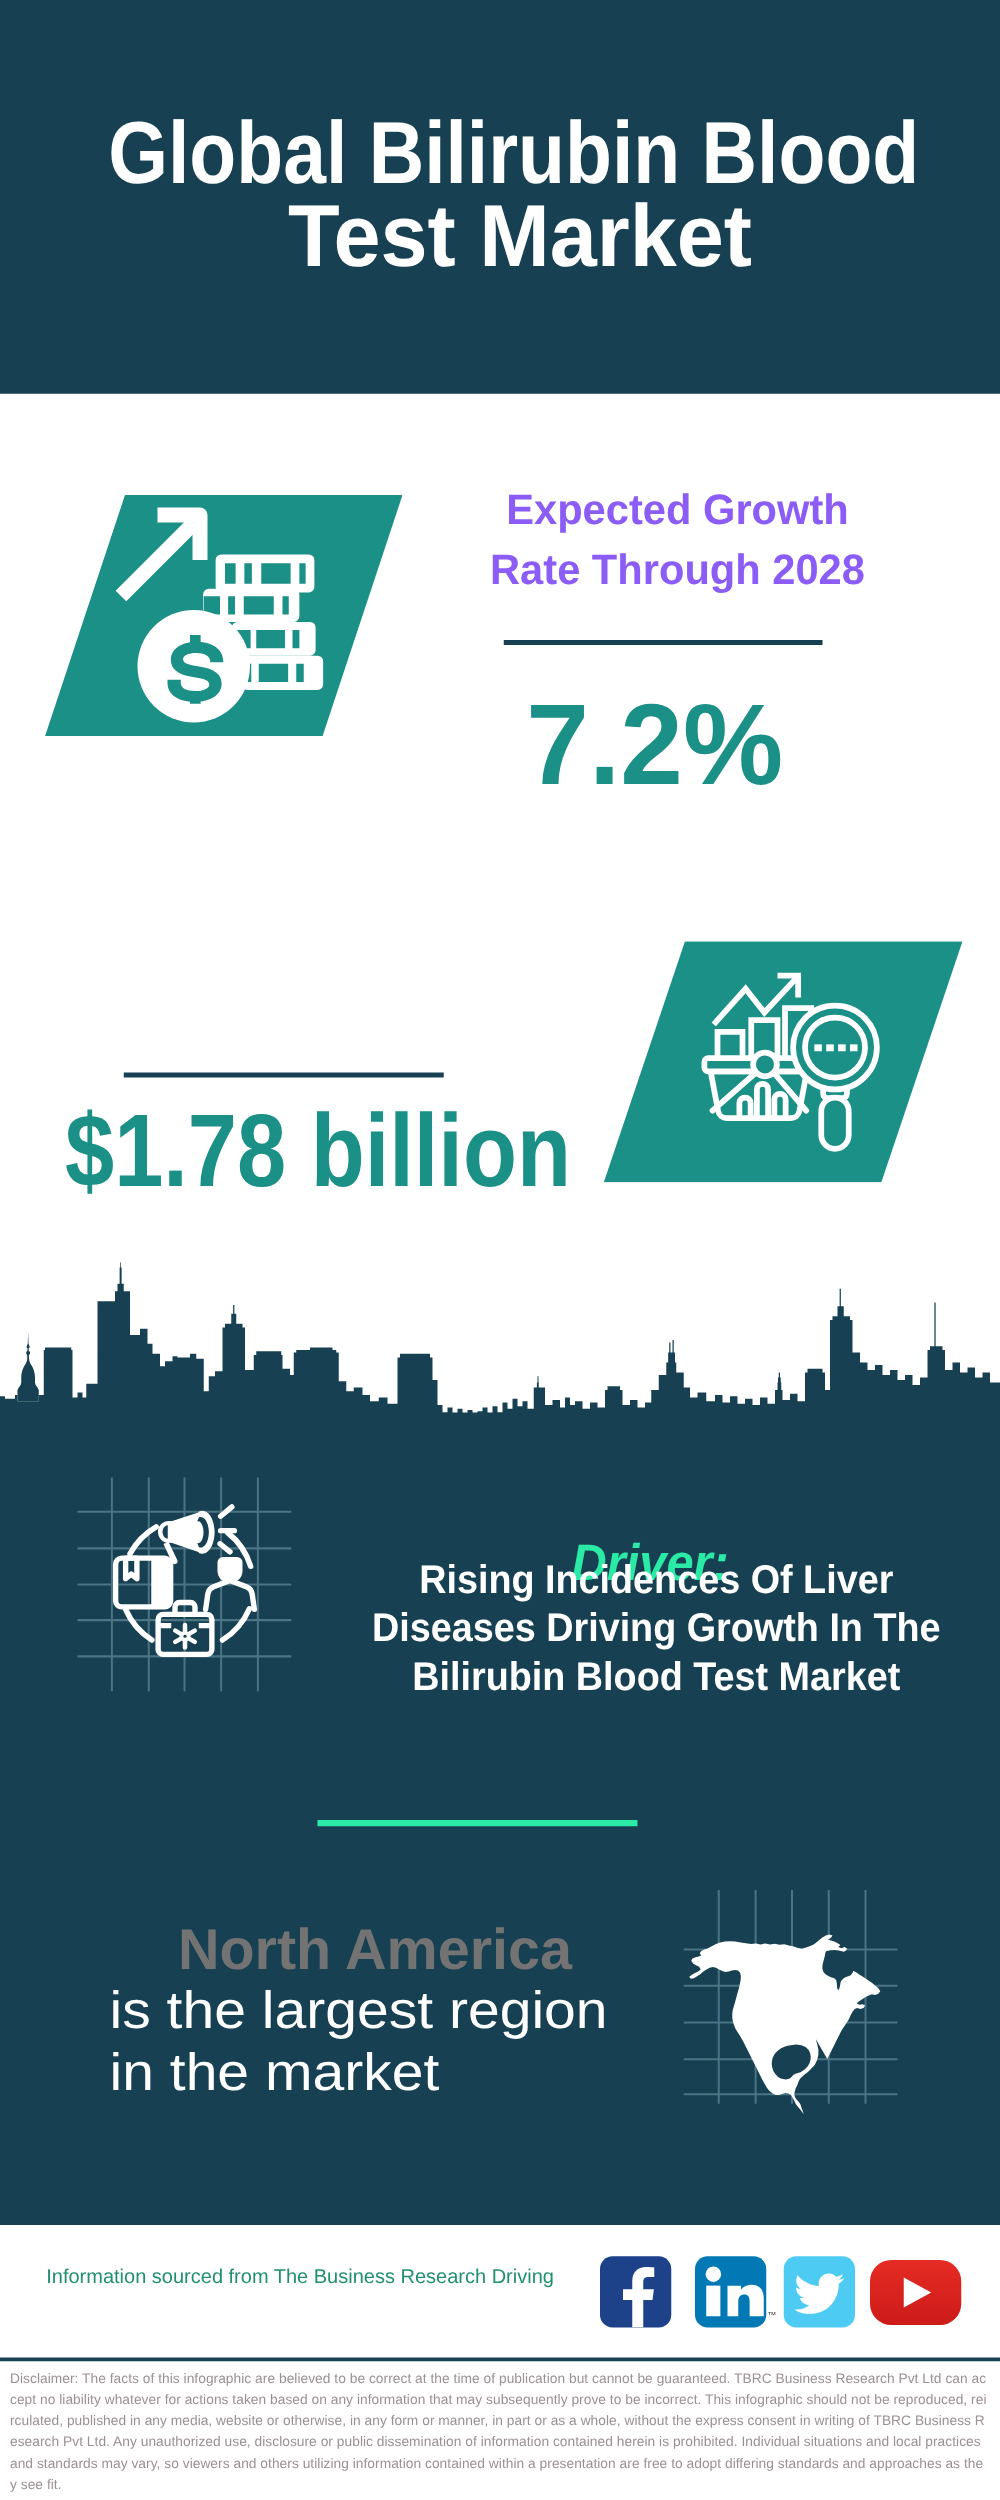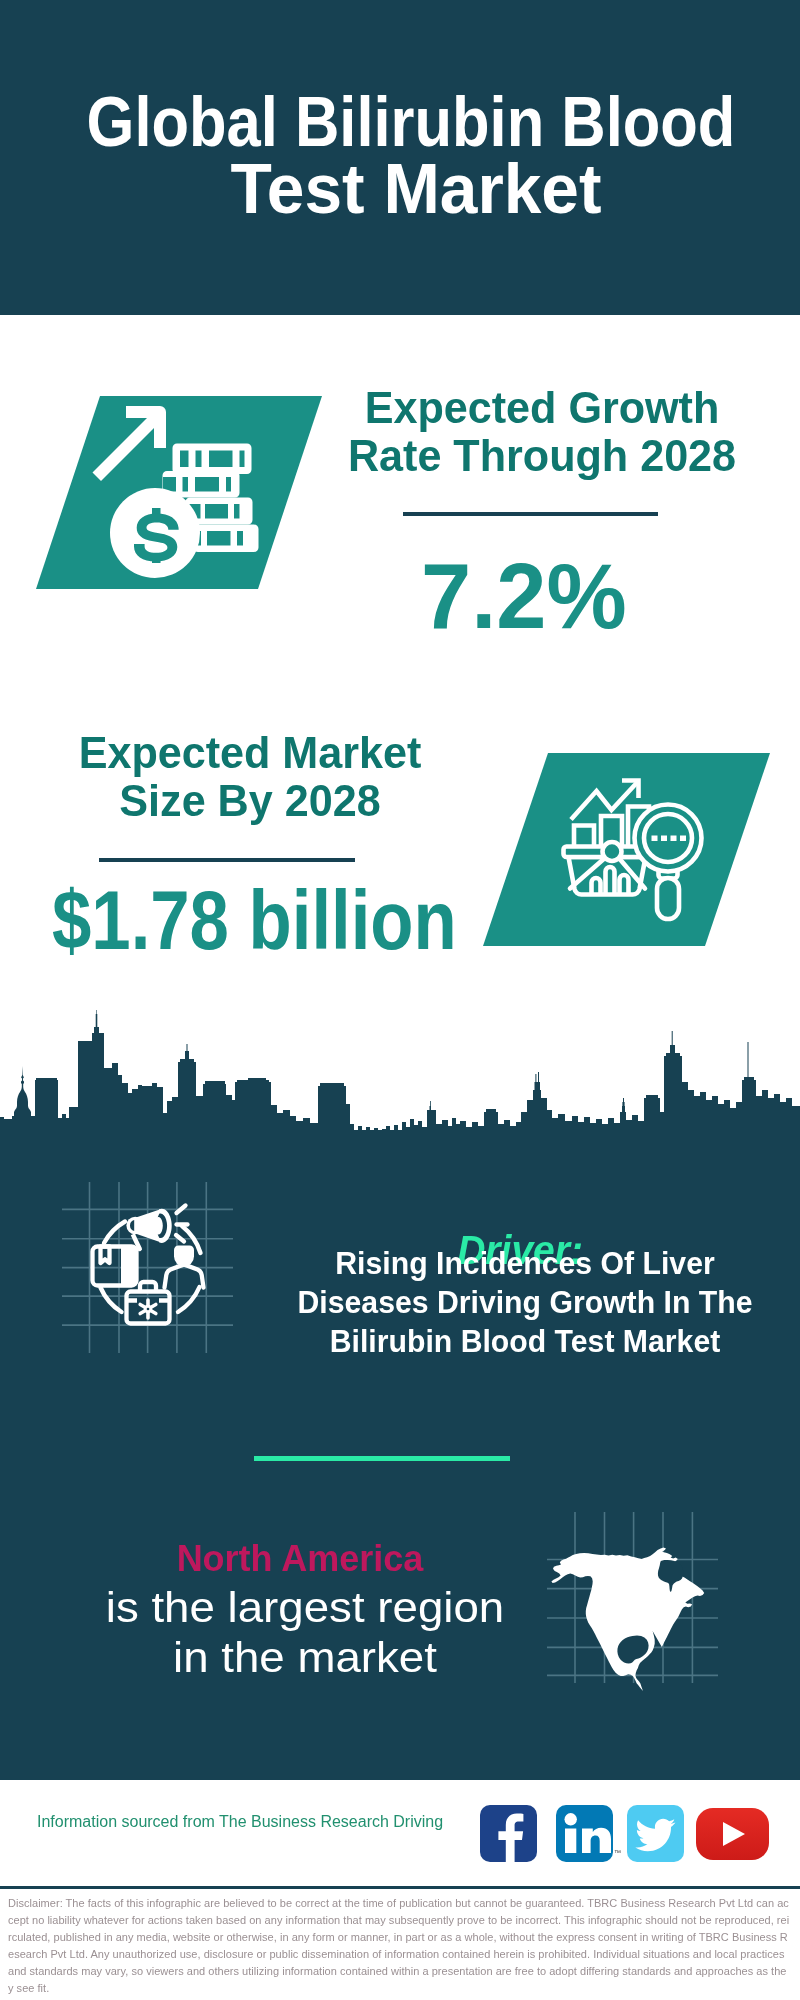--- a/index.html
+++ b/index.html
@@ -13,21 +13,21 @@
   .ht1{transform:translateX(11px) scaleX(0.872);}
   .ht2{transform:translateX(16px) scaleX(0.96);}
 
   .para{position:absolute;background:#1a9086;}
   .para1{left:36px;top:396px;width:286px;height:193px;
      clip-path:polygon(64px 0, 286px 0, 222px 193px, 0 193px);}
   .para2{left:483px;top:753px;width:287px;height:193px;
      clip-path:polygon(65px 0, 287px 0, 222px 193px, 0 193px);}
   .para-ico{position:absolute;}
 
-  .stat-label{position:absolute;color:#0f766e;font-weight:bold;font-size:44px;line-height:48px;text-align:center;}
+  .stat-label{position:absolute;color:#8b5cf6;font-weight:bold;font-size:34px;line-height:48px;text-align:center;}
   .stat-label span{display:block;transform:scaleX(0.98);}
   .stat-rule{position:absolute;height:4px;background:#174152;}
   .stat-value{position:absolute;color:#1a9086;font-weight:bold;text-align:center;white-space:nowrap;}
 
   .s1-label{left:342px;top:384px;width:400px;}
   .s1-rule{left:403px;top:512px;width:255px;}
   .s1-value{left:324px;top:550px;width:400px;font-size:92px;line-height:92px;}
   .s1-value span{display:inline-block;transform:scaleX(0.98);}
 
   .s2-label{left:50px;top:729px;width:400px;}
@@ -40,22 +40,22 @@
 
   .drv-title{position:absolute;left:320px;top:1230px;width:400px;text-align:center;
      color:#2aeaa6;font-weight:bold;font-size:41px;line-height:41px;font-style:italic;}
   .drv-title span{display:inline-block;transform:scaleX(0.952);}
   .drv-body{position:absolute;left:275px;top:1244px;width:500px;text-align:center;
      color:#ffffff;font-weight:bold;font-size:32px;line-height:39px;}
   .drv-body span{display:block;transform:scaleX(0.944);}
   .green-rule{position:absolute;left:254px;top:1456px;width:256px;height:5px;background:#2aeaa6;}
 
   .na-title{position:absolute;left:100px;top:1538px;width:400px;text-align:center;
-     color:#be185d;font-weight:bold;font-size:36px;line-height:42px;}
-  .na-body{position:absolute;left:105px;top:1583px;width:400px;text-align:center;
+     color:#737373;font-weight:bold;font-size:46px;line-height:42px;}
+  .na-body{position:absolute;left:105px;top:1583px;width:400px;
      color:#ffffff;font-weight:normal;font-size:42px;line-height:50px;}
   .na-body span{display:block;transform:scaleX(1.087);}
 
   .foot-text{position:absolute;left:37px;top:1810px;color:#21906f;font-size:16px;line-height:24px;}
   .foot-icons{position:absolute;left:480px;top:1805px;height:58px;}
   .sico{position:absolute;top:0;width:57px;height:57px;border-radius:10px;}
   .hr-foot{position:absolute;left:0;top:1886px;width:800px;height:3px;background:#174152;}
   .disclaimer{position:absolute;left:8px;top:1895px;width:784px;color:#9b9093;font-size:11px;line-height:16.9px;word-break:break-all;letter-spacing:0.03px;}
 </style>
 </head>
@@ -148,24 +148,20 @@
     <circle cx="668" cy="838" r="24"></circle>
   </g>
   <g fill="#ffffff">
     <rect x="651.5" y="835.5" width="6" height="5.5"></rect>
     <rect x="661" y="835.5" width="6" height="5.5"></rect>
     <rect x="670.5" y="835.5" width="6" height="5.5"></rect>
     <rect x="680" y="835.5" width="6" height="5.5"></rect>
   </g>
 </svg>
 
-  <div class="stat-label s2-label">
-    <span>Expected Market</span>
-    <span>Size By 2028</span>
-  </div>
   <div class="stat-rule s2-rule"></div>
   <div class="stat-value s2-value"><span>$1.78 billion</span></div>
 
   <div class="darkband"></div>
   <svg class="skyline" viewBox="0 0 800 1150" width="800" height="1150" preserveAspectRatio="none">
     <path fill="#174152" d="M0,1142 L0,1117.0 L4.0,1117.0 L4.0,1119.0 L12.0,1119.0 L12.0,1116.0 L14.0,1116.0 L14.0,1121.0 L31.0,1121.0 L31.0,1116.0 L35.0,1116.0 L35.0,1080.0 L36.0,1080.0 L36.0,1078.0 L57.0,1078.0 L57.0,1080.0 L58.0,1080.0 L58.0,1118.0 L62.0,1118.0 L62.0,1114.0 L66.0,1114.0 L66.0,1118.0 L69.0,1118.0 L69.0,1107.0 L78.0,1107.0 L78.0,1041.0 L92.0,1041.0 L92.0,1033.0 L94.0,1033.0 L94.0,1027.0 L95.7,1027.0 L95.7,1014.0 L96.2,1014.0 L96.2,1010.0 L96.8,1010.0 L96.8,1014.0 L97.3,1014.0 L97.3,1027.0 L99.0,1027.0 L99.0,1033.0 L104.0,1033.0 L104.0,1068.0 L112.0,1068.0 L112.0,1063.0 L118.0,1063.0 L118.0,1075.0 L122.0,1075.0 L122.0,1083.0 L128.0,1083.0 L128.0,1093.0 L132.0,1093.0 L132.0,1089.0 L138.0,1089.0 L138.0,1085.0 L142.0,1085.0 L142.0,1086.0 L152.0,1086.0 L152.0,1083.0 L157.0,1083.0 L157.0,1087.0 L163.0,1087.0 L163.0,1113.0 L167.0,1113.0 L167.0,1101.0 L172.0,1101.0 L172.0,1097.0 L178.0,1097.0 L178.0,1062.0 L180.0,1062.0 L180.0,1059.0 L185.0,1059.0 L185.0,1051.0 L186.5,1051.0 L186.5,1044.0 L187.5,1044.0 L187.5,1051.0 L189.0,1051.0 L189.0,1059.0 L194.0,1059.0 L194.0,1062.0 L196.0,1062.0 L196.0,1096.0 L203.0,1096.0 L203.0,1084.0 L205.0,1084.0 L205.0,1081.0 L225.0,1081.0 L225.0,1084.0 L226.0,1084.0 L226.0,1095.0 L232.0,1095.0 L232.0,1100.0 L235.0,1100.0 L235.0,1082.0 L237.0,1082.0 L237.0,1080.0 L248.0,1080.0 L248.0,1078.0 L266.0,1078.0 L266.0,1080.0 L269.0,1080.0 L269.0,1082.0 L271.0,1082.0 L271.0,1105.0 L277.0,1105.0 L277.0,1113.0 L283.0,1113.0 L283.0,1110.0 L290.0,1110.0 L290.0,1116.0 L296.0,1116.0 L296.0,1121.0 L303.0,1121.0 L303.0,1118.0 L310.0,1118.0 L310.0,1123.0 L318.0,1123.0 L318.0,1086.0 L320.0,1086.0 L320.0,1083.0 L344.0,1083.0 L344.0,1086.0 L346.0,1086.0 L346.0,1104.0 L350.0,1104.0 L350.0,1124.0 L354.0,1124.0 L354.0,1130.0 L358.0,1130.0 L358.0,1126.0 L362.0,1126.0 L362.0,1131.0 L366.0,1131.0 L366.0,1127.0 L370.0,1127.0 L370.0,1133.0 L374.0,1133.0 L374.0,1128.0 L378.0,1128.0 L378.0,1134.0 L382.0,1134.0 L382.0,1129.0 L386.0,1129.0 L386.0,1126.0 L390.0,1126.0 L390.0,1131.0 L394.0,1131.0 L394.0,1125.0 L398.0,1125.0 L398.0,1130.0 L402.0,1130.0 L402.0,1122.0 L406.0,1122.0 L406.0,1127.0 L410.0,1127.0 L410.0,1119.0 L414.0,1119.0 L414.0,1125.0 L418.0,1125.0 L418.0,1121.0 L422.0,1121.0 L422.0,1127.0 L427.0,1127.0 L427.0,1110.0 L429.5,1110.0 L429.5,1106.0 L430.0,1106.0 L430.0,1101.0 L430.8,1101.0 L430.8,1106.0 L431.0,1106.0 L431.0,1110.0 L436.0,1110.0 L436.0,1124.0 L442.0,1124.0 L442.0,1120.0 L448.0,1120.0 L448.0,1126.0 L452.0,1126.0 L452.0,1118.0 L456.0,1118.0 L456.0,1124.0 L460.0,1124.0 L460.0,1121.0 L466.0,1121.0 L466.0,1127.0 L472.0,1127.0 L472.0,1122.0 L478.0,1122.0 L478.0,1126.0 L484.0,1126.0 L484.0,1112.0 L486.0,1112.0 L486.0,1109.0 L496.0,1109.0 L496.0,1112.0 L498.0,1112.0 L498.0,1124.0 L504.0,1124.0 L504.0,1120.0 L510.0,1120.0 L510.0,1126.0 L516.0,1126.0 L516.0,1122.0 L521.0,1122.0 L521.0,1112.0 L527.0,1112.0 L527.0,1100.0 L533.0,1100.0 L533.0,1090.0 L534.5,1090.0 L534.5,1082.0 L535.4,1082.0 L535.4,1074.0 L536.4,1074.0 L536.4,1082.0 L538.0,1082.0 L538.0,1072.0 L539.0,1072.0 L539.0,1082.0 L540.0,1082.0 L540.0,1090.0 L541.0,1090.0 L541.0,1098.0 L547.0,1098.0 L547.0,1110.0 L552.0,1110.0 L552.0,1118.0 L558.0,1118.0 L558.0,1114.0 L565.0,1114.0 L565.0,1121.0 L572.0,1121.0 L572.0,1116.0 L578.0,1116.0 L578.0,1122.0 L584.0,1122.0 L584.0,1117.0 L590.0,1117.0 L590.0,1123.0 L596.0,1123.0 L596.0,1119.0 L602.0,1119.0 L602.0,1124.0 L608.0,1124.0 L608.0,1118.0 L614.0,1118.0 L614.0,1123.0 L620.0,1123.0 L620.0,1112.0 L622.0,1112.0 L622.0,1106.0 L622.4,1106.0 L622.4,1102.0 L623.0,1102.0 L623.0,1098.0 L624.0,1098.0 L624.0,1102.0 L624.6,1102.0 L624.6,1106.0 L625.0,1106.0 L625.0,1112.0 L626.0,1112.0 L626.0,1120.0 L632.0,1120.0 L632.0,1115.0 L638.0,1115.0 L638.0,1121.0 L644.0,1121.0 L644.0,1098.0 L646.0,1098.0 L646.0,1095.0 L658.0,1095.0 L658.0,1098.0 L660.0,1098.0 L660.0,1112.0 L664.0,1112.0 L664.0,1056.0 L666.0,1056.0 L666.0,1053.0 L670.0,1053.0 L670.0,1045.0 L671.7,1045.0 L671.7,1031.0 L672.7,1031.0 L672.7,1045.0 L675.0,1045.0 L675.0,1053.0 L680.0,1053.0 L680.0,1056.0 L682.0,1056.0 L682.0,1082.0 L688.0,1082.0 L688.0,1090.0 L694.0,1090.0 L694.0,1096.0 L700.0,1096.0 L700.0,1092.0 L706.0,1092.0 L706.0,1100.0 L712.0,1100.0 L712.0,1096.0 L718.0,1096.0 L718.0,1104.0 L724.0,1104.0 L724.0,1100.0 L730.0,1100.0 L730.0,1108.0 L736.0,1108.0 L736.0,1102.0 L742.0,1102.0 L742.0,1080.0 L744.0,1080.0 L744.0,1077.0 L747.5,1077.0 L747.5,1042.0 L748.5,1042.0 L748.5,1077.0 L754.0,1077.0 L754.0,1080.0 L756.0,1080.0 L756.0,1096.0 L762.0,1096.0 L762.0,1090.0 L768.0,1090.0 L768.0,1098.0 L774.0,1098.0 L774.0,1094.0 L780.0,1094.0 L780.0,1102.0 L786.0,1102.0 L786.0,1098.0 L792.0,1098.0 L792.0,1106.0 L800.0,1106.0 L800,1142 Z"></path>
     <path fill="#174152" d="M14,1121 L14,1112 L15,1110 L16.5,1108 L17,1106 L17,1102 C17,1098 18.5,1094 20,1092 C21,1090.5 21.6,1089 21.8,1087 L21.8,1084 L21.0,1083 L21.0,1081.5 L22.0,1080.5 L22.0,1078.5 L21.1,1077.5 L22.2,1075.0 L22.35,1070.0 L22.5,1066 L22.65,1070.0 L22.8,1075.0 L23.9,1077.5 L23.0,1078.5 L23.0,1080.5 L24.0,1081.5 L24.0,1083 L23.2,1084 L23.2,1087 C23.4,1089 24,1090.5 25,1092 C26.5,1094 28,1098 28,1102 L28,1106 L28.5,1108 L30,1110 L31,1112 L31,1121 Z"></path>
   </svg>
 
   <svg class="para-ico" style="left:55px;top:1175px;" width="190" height="190" viewBox="55 1175 190 190">

